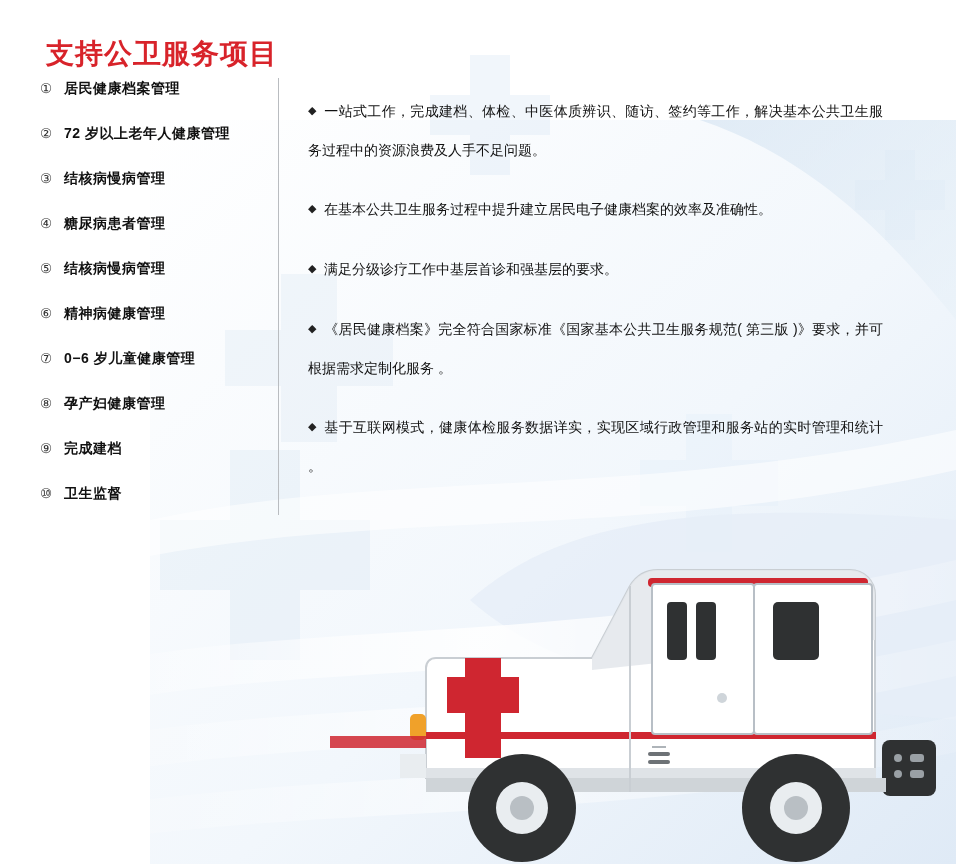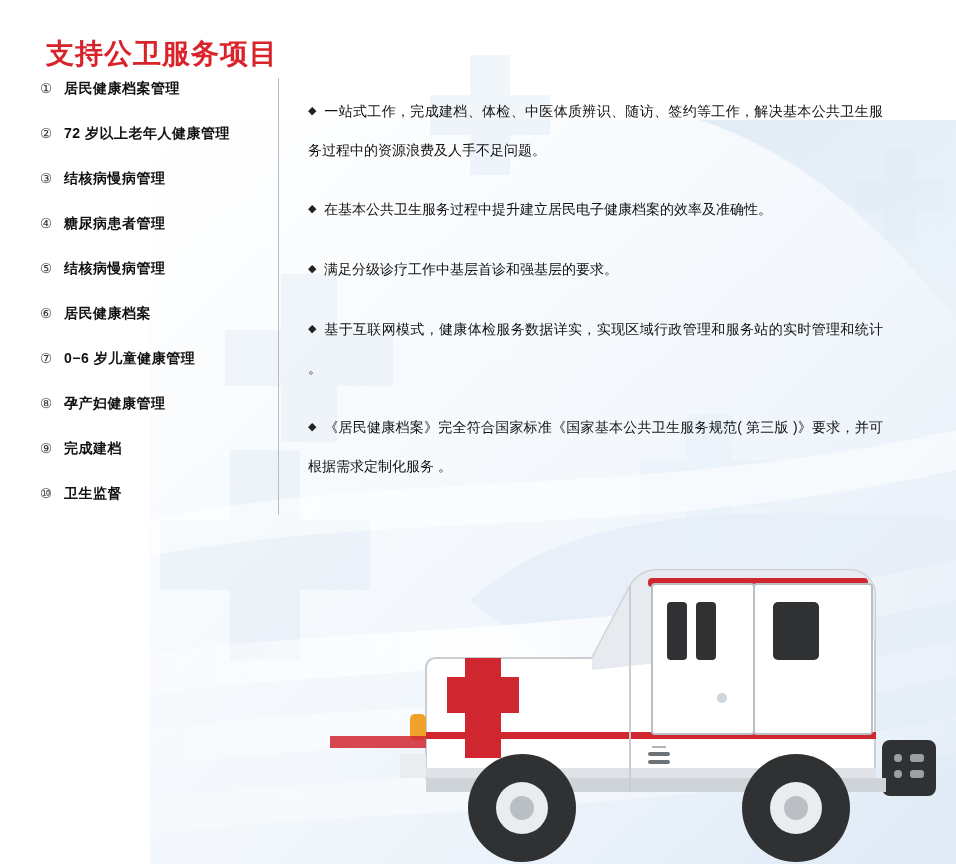--- a/index.html
+++ b/index.html
@@ -250,21 +250,21 @@
     <div class="service-item">
       <span class="service-num">④</span>
       <span class="service-label">糖尿病患者管理</span>
     </div>
     <div class="service-item">
       <span class="service-num">⑤</span>
       <span class="service-label">结核病慢病管理</span>
     </div>
     <div class="service-item">
       <span class="service-num">⑥</span>
-      <span class="service-label">居民健康档案</span>
+      <span class="service-label">精神病健康管理</span>
     </div>
     <div class="service-item">
       <span class="service-num">⑦</span>
       <span class="service-label">0−6 岁儿童健康管理</span>
     </div>
     <div class="service-item">
       <span class="service-num">⑧</span>
       <span class="service-label">孕产妇健康管理</span>
     </div>
     <div class="service-item">
@@ -283,20 +283,20 @@
     <p class="feature-item">
       <span class="feature-bullet">◆</span><span class="feature-text">一站式工作，完成建档、体检、中医体质辨识、随访、签约等工作，解决基本公共卫生服务过程中的资源浪费及人手不足问题。</span>
     </p>
     <p class="feature-item">
       <span class="feature-bullet">◆</span><span class="feature-text">在基本公共卫生服务过程中提升建立居民电子健康档案的效率及准确性。</span>
     </p>
     <p class="feature-item">
       <span class="feature-bullet">◆</span><span class="feature-text">满足分级诊疗工作中基层首诊和强基层的要求。</span>
     </p>
     <p class="feature-item">
+      <span class="feature-bullet">◆</span><span class="feature-text">《居民健康档案》完全符合国家标准《国家基本公共卫生服务规范( 第三版 )》要求，并可根据需求定制化服务 。</span>
+    </p>
+    <p class="feature-item">
       <span class="feature-bullet">◆</span><span class="feature-text">基于互联网模式，健康体检服务数据详实，实现区域行政管理和服务站的实时管理和统计 。</span>
     </p>
-    <p class="feature-item">
-      <span class="feature-bullet">◆</span><span class="feature-text">《居民健康档案》完全符合国家标准《国家基本公共卫生服务规范( 第三版 )》要求，并可根据需求定制化服务 。</span>
-    </p>
   </div>
 
 </div>
 
 </body></html>

